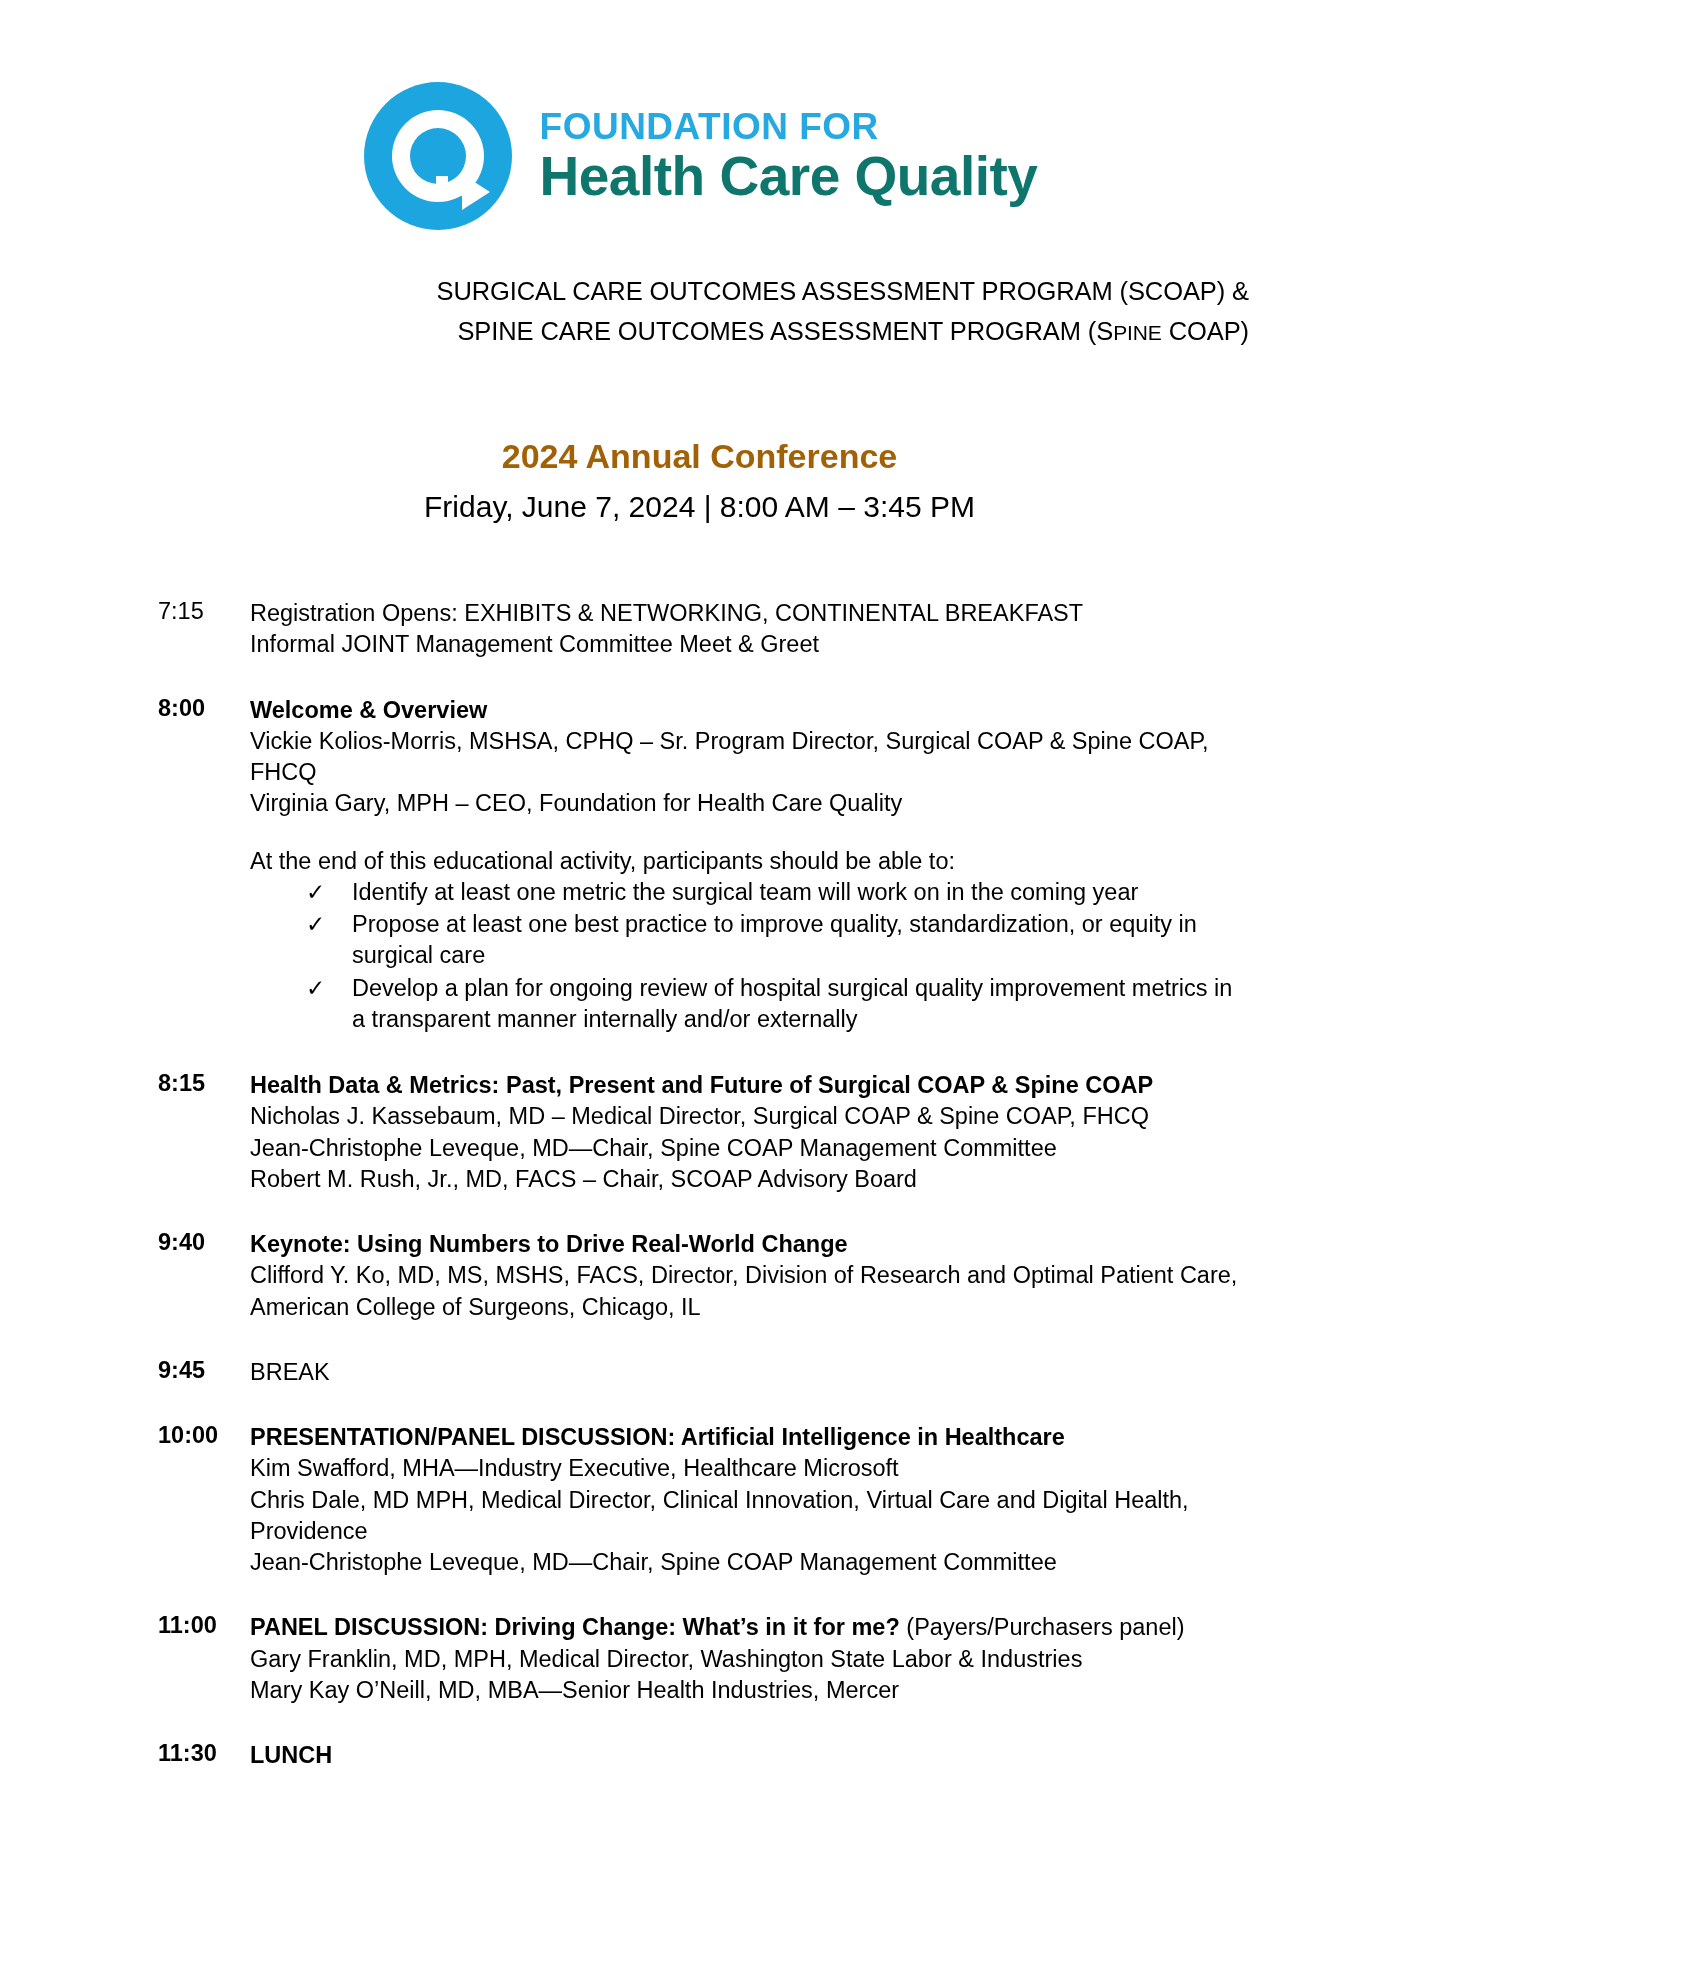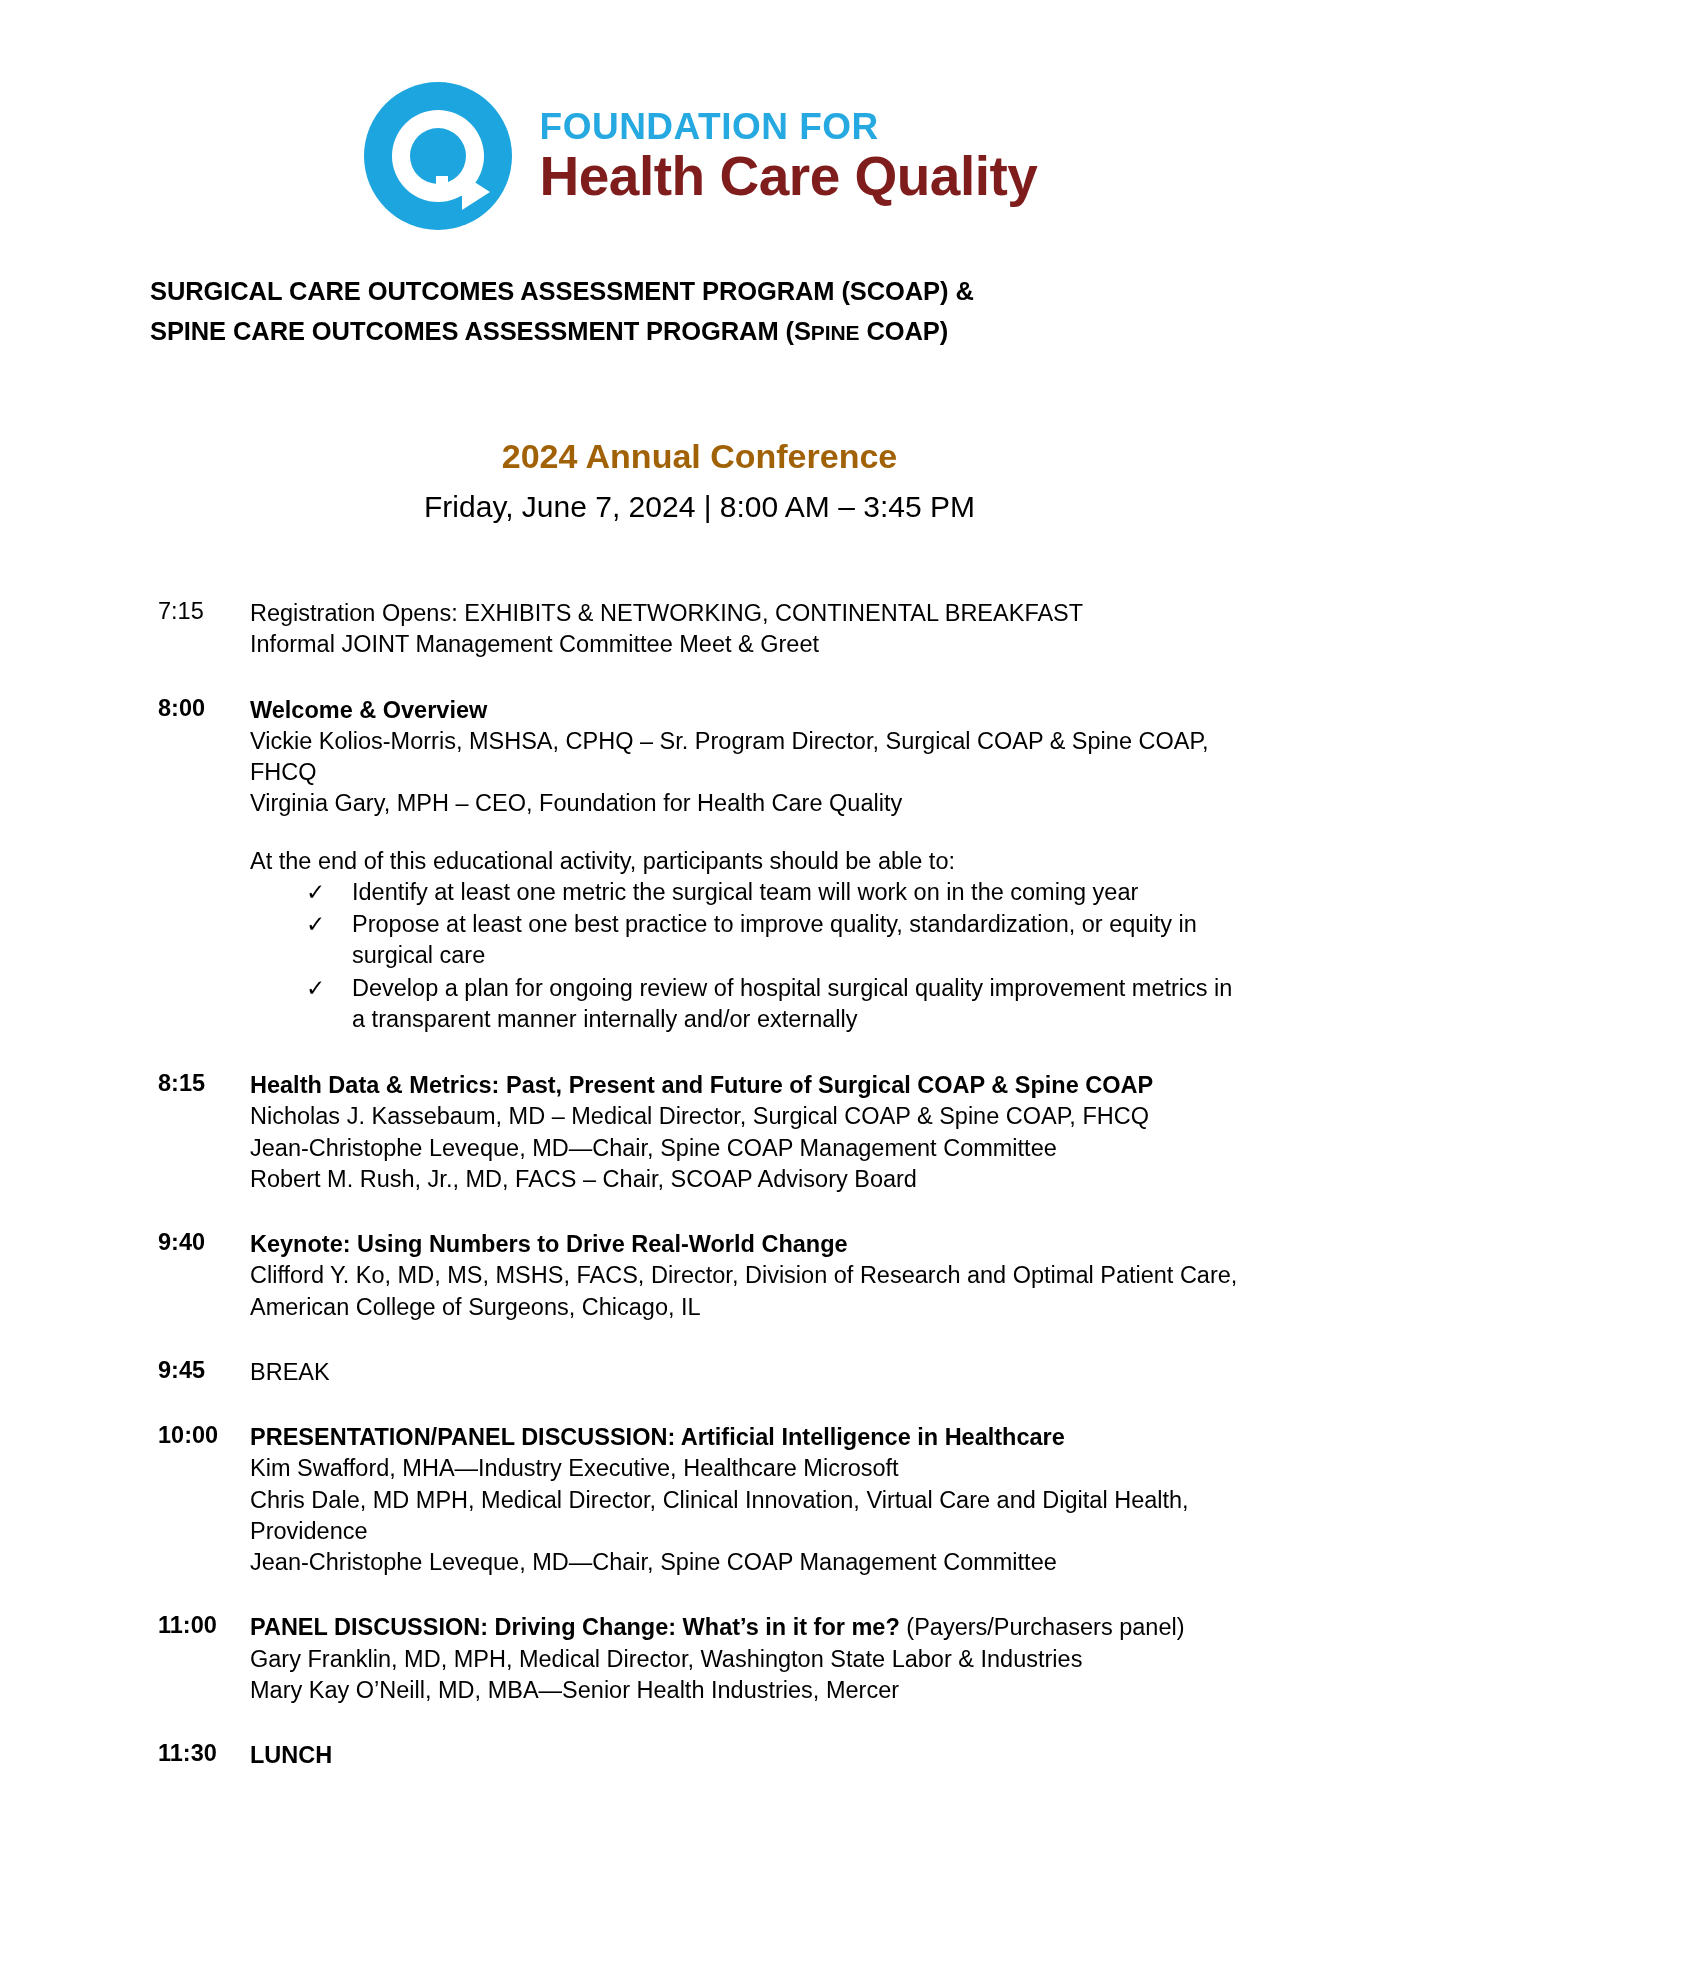--- a/index.html
+++ b/index.html
@@ -43,31 +43,31 @@
     justify-content: center;
     line-height: 1.0;
   }
   .logo-line1 {
     color: #26A9E0;
     font-size: 37px;
     font-weight: bold;
     letter-spacing: 0.5px;
   }
   .logo-line2 {
-    color: #7f1d1d;
+    color: #0f766e;
     font-size: 55px;
     font-weight: bold;
     letter-spacing: -0.5px;
     margin-top: 4px;
   }
 
   
   .program-title {
-    text-align: left;
-    font-weight: bold;
+    text-align: right;
+    font-weight: normal;
     font-size: 25.5px;
     line-height: 1.55;
     margin: 0 auto;
     max-width: 1150px;
     letter-spacing: -0.1px;
   }
   .smallcaps {
     font-size: 21px;
   }
   .conf-title {

